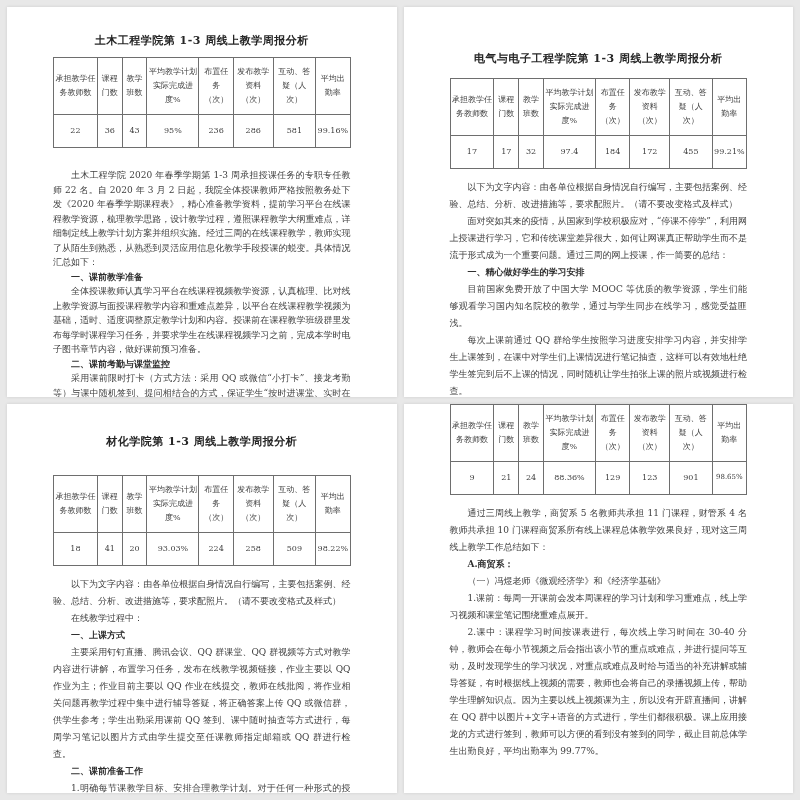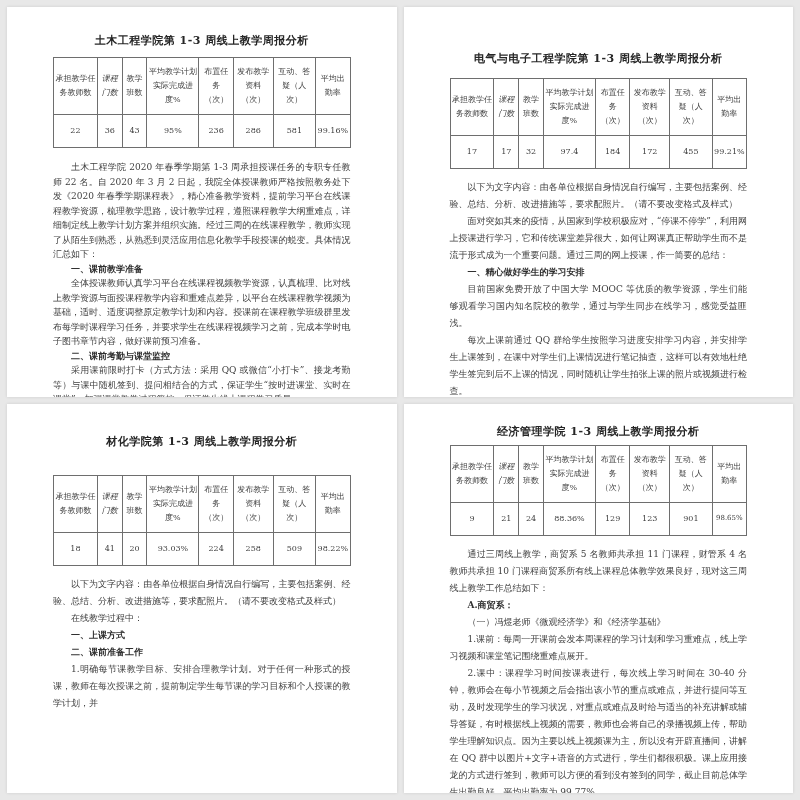--- a/index.html
+++ b/index.html
@@ -50,31 +50,31 @@
   .stats-table th, .stats-table td {
     border:1px solid #6e6e6e;
     text-align:center;
     vertical-align:middle;
     font-weight:normal;
     line-height:1.75;
   }
   .stats-table th { padding:7px 1px; }
   .stats-table td { padding:9px 1px; }
   .stats-table th:nth-child(1){ width:15%; }
-  .stats-table th:nth-child(2){ width:8%;font-style:italic; }
+  .stats-table th:nth-child(2){ width:8%; }
   .stats-table th:nth-child(3){ width:8%; }
   .stats-table th:nth-child(4){ width:18%; }
   .stats-table th:nth-child(5){ width:11.5%; }
   .stats-table th:nth-child(6){ width:13.5%; }
   .stats-table th:nth-child(7){ width:14.5%; }
   .stats-table th:nth-child(8){ width:11.5%; }
   .page:nth-child(4) .stats-table td:last-child { font-size:7px; }
 
   .page-body { margin-top:10px; }
-  .page:nth-child(1) .page-body { margin-top:12px; }
+  .page:nth-child(1) .page-body { margin-top:20px; }
   .page-body p {
     margin:0;
     font-size:9px;
     line-height:17px;
     text-align:justify;
     text-indent:2em;
     color:#3e3e3e;
     word-break:break-all;
   }
   .page:nth-child(1) .page-body p { line-height:14.5px; }
@@ -183,27 +183,27 @@
             <td>258</td>
             <td>509</td>
             <td>98.22%</td>
           </tr>
       </tbody>
     </table>
     <div class="page-body">
         <p class="body">以下为文字内容：由各单位根据自身情况自行编写，主要包括案例、经验、总结、分析、改进措施等，要求配照片。（请不要改变格式及样式）</p>
         <p class="body">在线教学过程中：</p>
         <p class="heading">一、上课方式</p>
+        <p class="body">主要采用钉钉直播、腾讯会议、QQ 群课堂、QQ 群视频等方式对教学内容进行讲解，布置学习任务，发布在线教学视频链接，作业主要以 QQ 作业为主；作业目前主要以 QQ 作业在线提交，教师在线批阅，将作业相关问题再教学过程中集中进行辅导答疑，将正确答案上传 QQ 或微信群，供学生参考；学生出勤采用课前 QQ 签到、课中随时抽查等方式进行，每周学习笔记以图片方式由学生提交至任课教师指定邮箱或 QQ 群进行检查。</p>
         <p class="heading">二、课前准备工作</p>
         <p class="body">1.明确每节课教学目标、安排合理教学计划。对于任何一种形式的授课，教师在每次授课之前，提前制定学生每节课的学习目标和个人授课的教学计划，并</p>
       </div>
   </div>
 
   <div class="page">
-    <div class="page-title">经济管理学院 1-3 周线上教学周报分析</div>
     <table class="stats-table">
       <thead>
         <tr>
             <th>承担教学任务教师数</th>
             <th>课程门数</th>
             <th>教学班数</th>
             <th>平均教学计划实际完成进度%</th>
             <th>布置任务（次）</th>
             <th>发布教学资料（次）</th>
             <th>互动、答疑（人次）</th>

